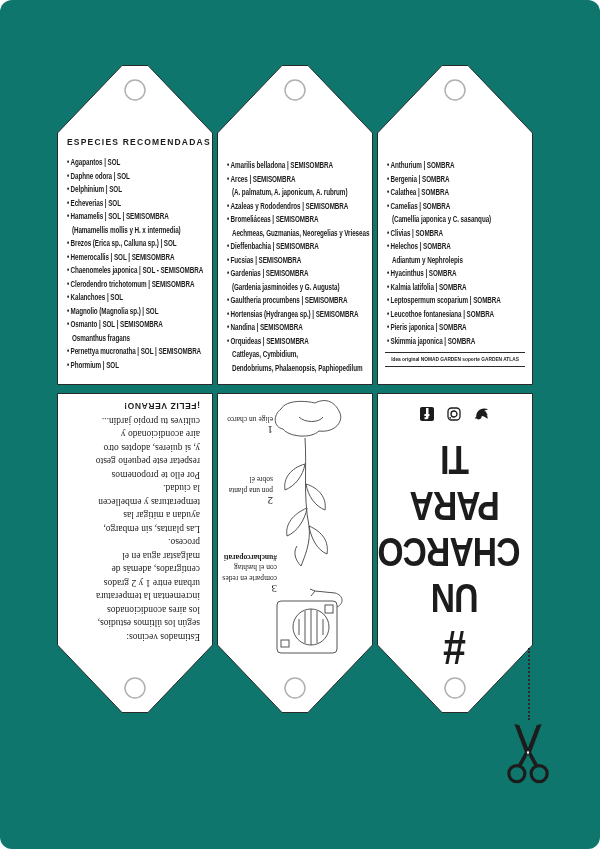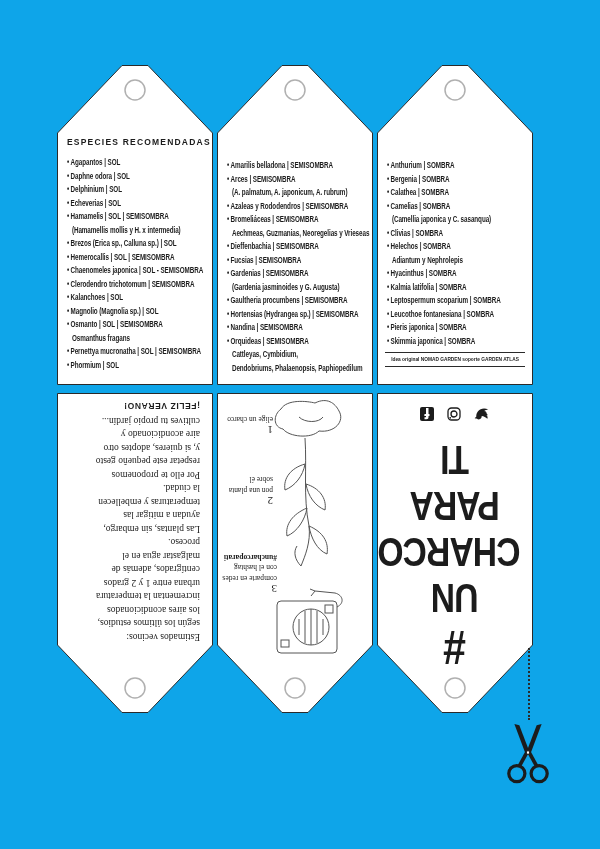--- a/index.html
+++ b/index.html
@@ -1,17 +1,17 @@
 <!DOCTYPE html>
 <html><head>
 <meta charset="utf-8">
 <style>
   html,body{margin:0;padding:0;background:#fff;}
-  #canvas{position:relative;width:600px;height:849px;background:#0ea5e9;overflow:hidden;
-          font-family:"Liberation Sans",sans-serif;color:#1c1c1c;}
+  #canvas{position:relative;width:600px;height:849px;background:#0f766e;overflow:hidden;
+          font-family:"Liberation Sans",sans-serif;color:#1c1c1c;border-radius:12px;}
   .tag{position:absolute;width:156px;height:320px;}
   .tag svg.outline{position:absolute;left:0;top:0;width:156px;height:320px;}
   .tag.back{transform:rotate(180deg);}
   .front-content{position:absolute;left:10px;right:6px;top:72px;}
   .tag-header{font-weight:bold;font-size:8.5px;letter-spacing:1.2px;white-space:nowrap;margin-bottom:9px;}
   .list{transform:scaleX(0.7);transform-origin:0 0;width:143%;font-weight:bold;font-size:9px;letter-spacing:-0.1px;}
   .list .li{line-height:13.5px;white-space:nowrap;}
   .list .li.sub{padding-left:7px;}
   .bullet{display:inline-block;margin-right:2px;}
   .list-gap{margin-top:22px;}

